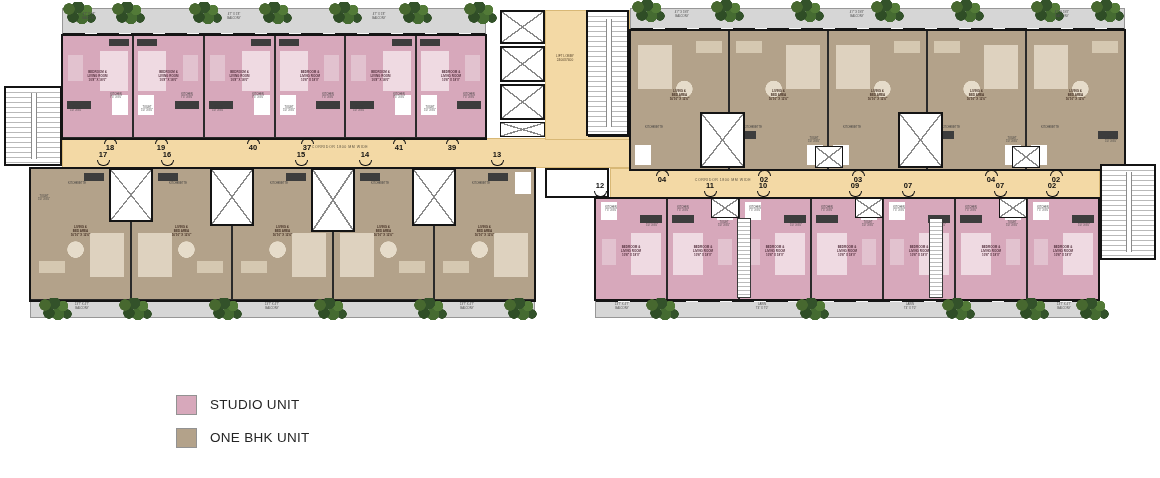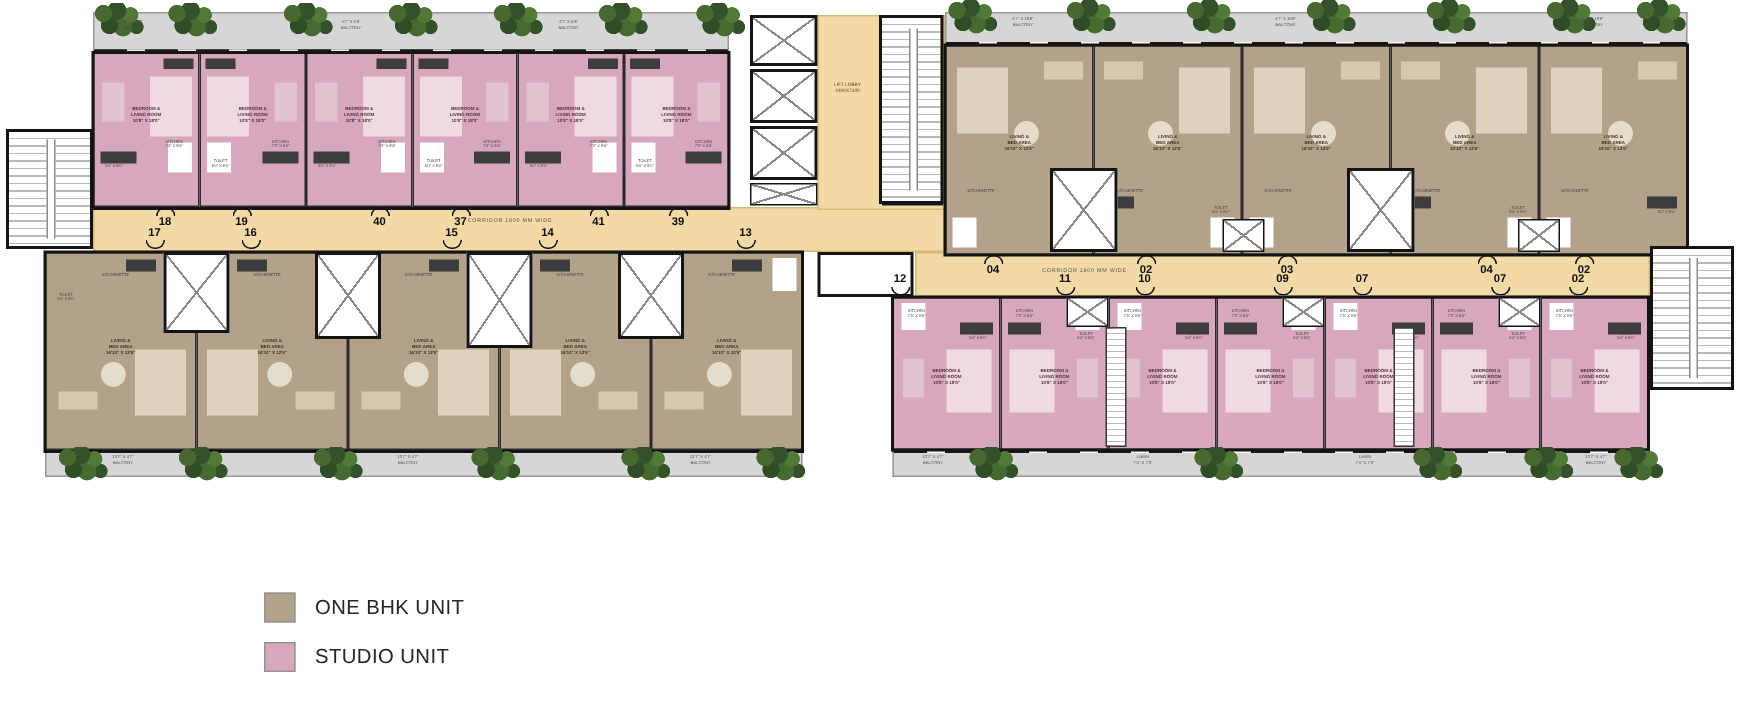--- a/index.html
+++ b/index.html
@@ -517,22 +517,22 @@
       <b class="n">07</b>
       <i class="chev d"></i>
     </div>
   <div class="unum" style="left:1042px;top:182px">
       <b class="n">02</b>
       <i class="chev d"></i>
     </div>
 
   <div class="legend">
     <div class="lg-row">
+      <span class="lg-sw sw-studio"></span>
+      <span class="lg-tx">STUDIO UNIT</span>
+    </div>
+    <div class="lg-row">
       <span class="lg-sw sw-bhk"></span>
       <span class="lg-tx">ONE BHK UNIT</span>
     </div>
-    <div class="lg-row">
-      <span class="lg-sw sw-studio"></span>
-      <span class="lg-tx">STUDIO UNIT</span>
-    </div>
   </div>
 
 </div>
 
 </body></html>

